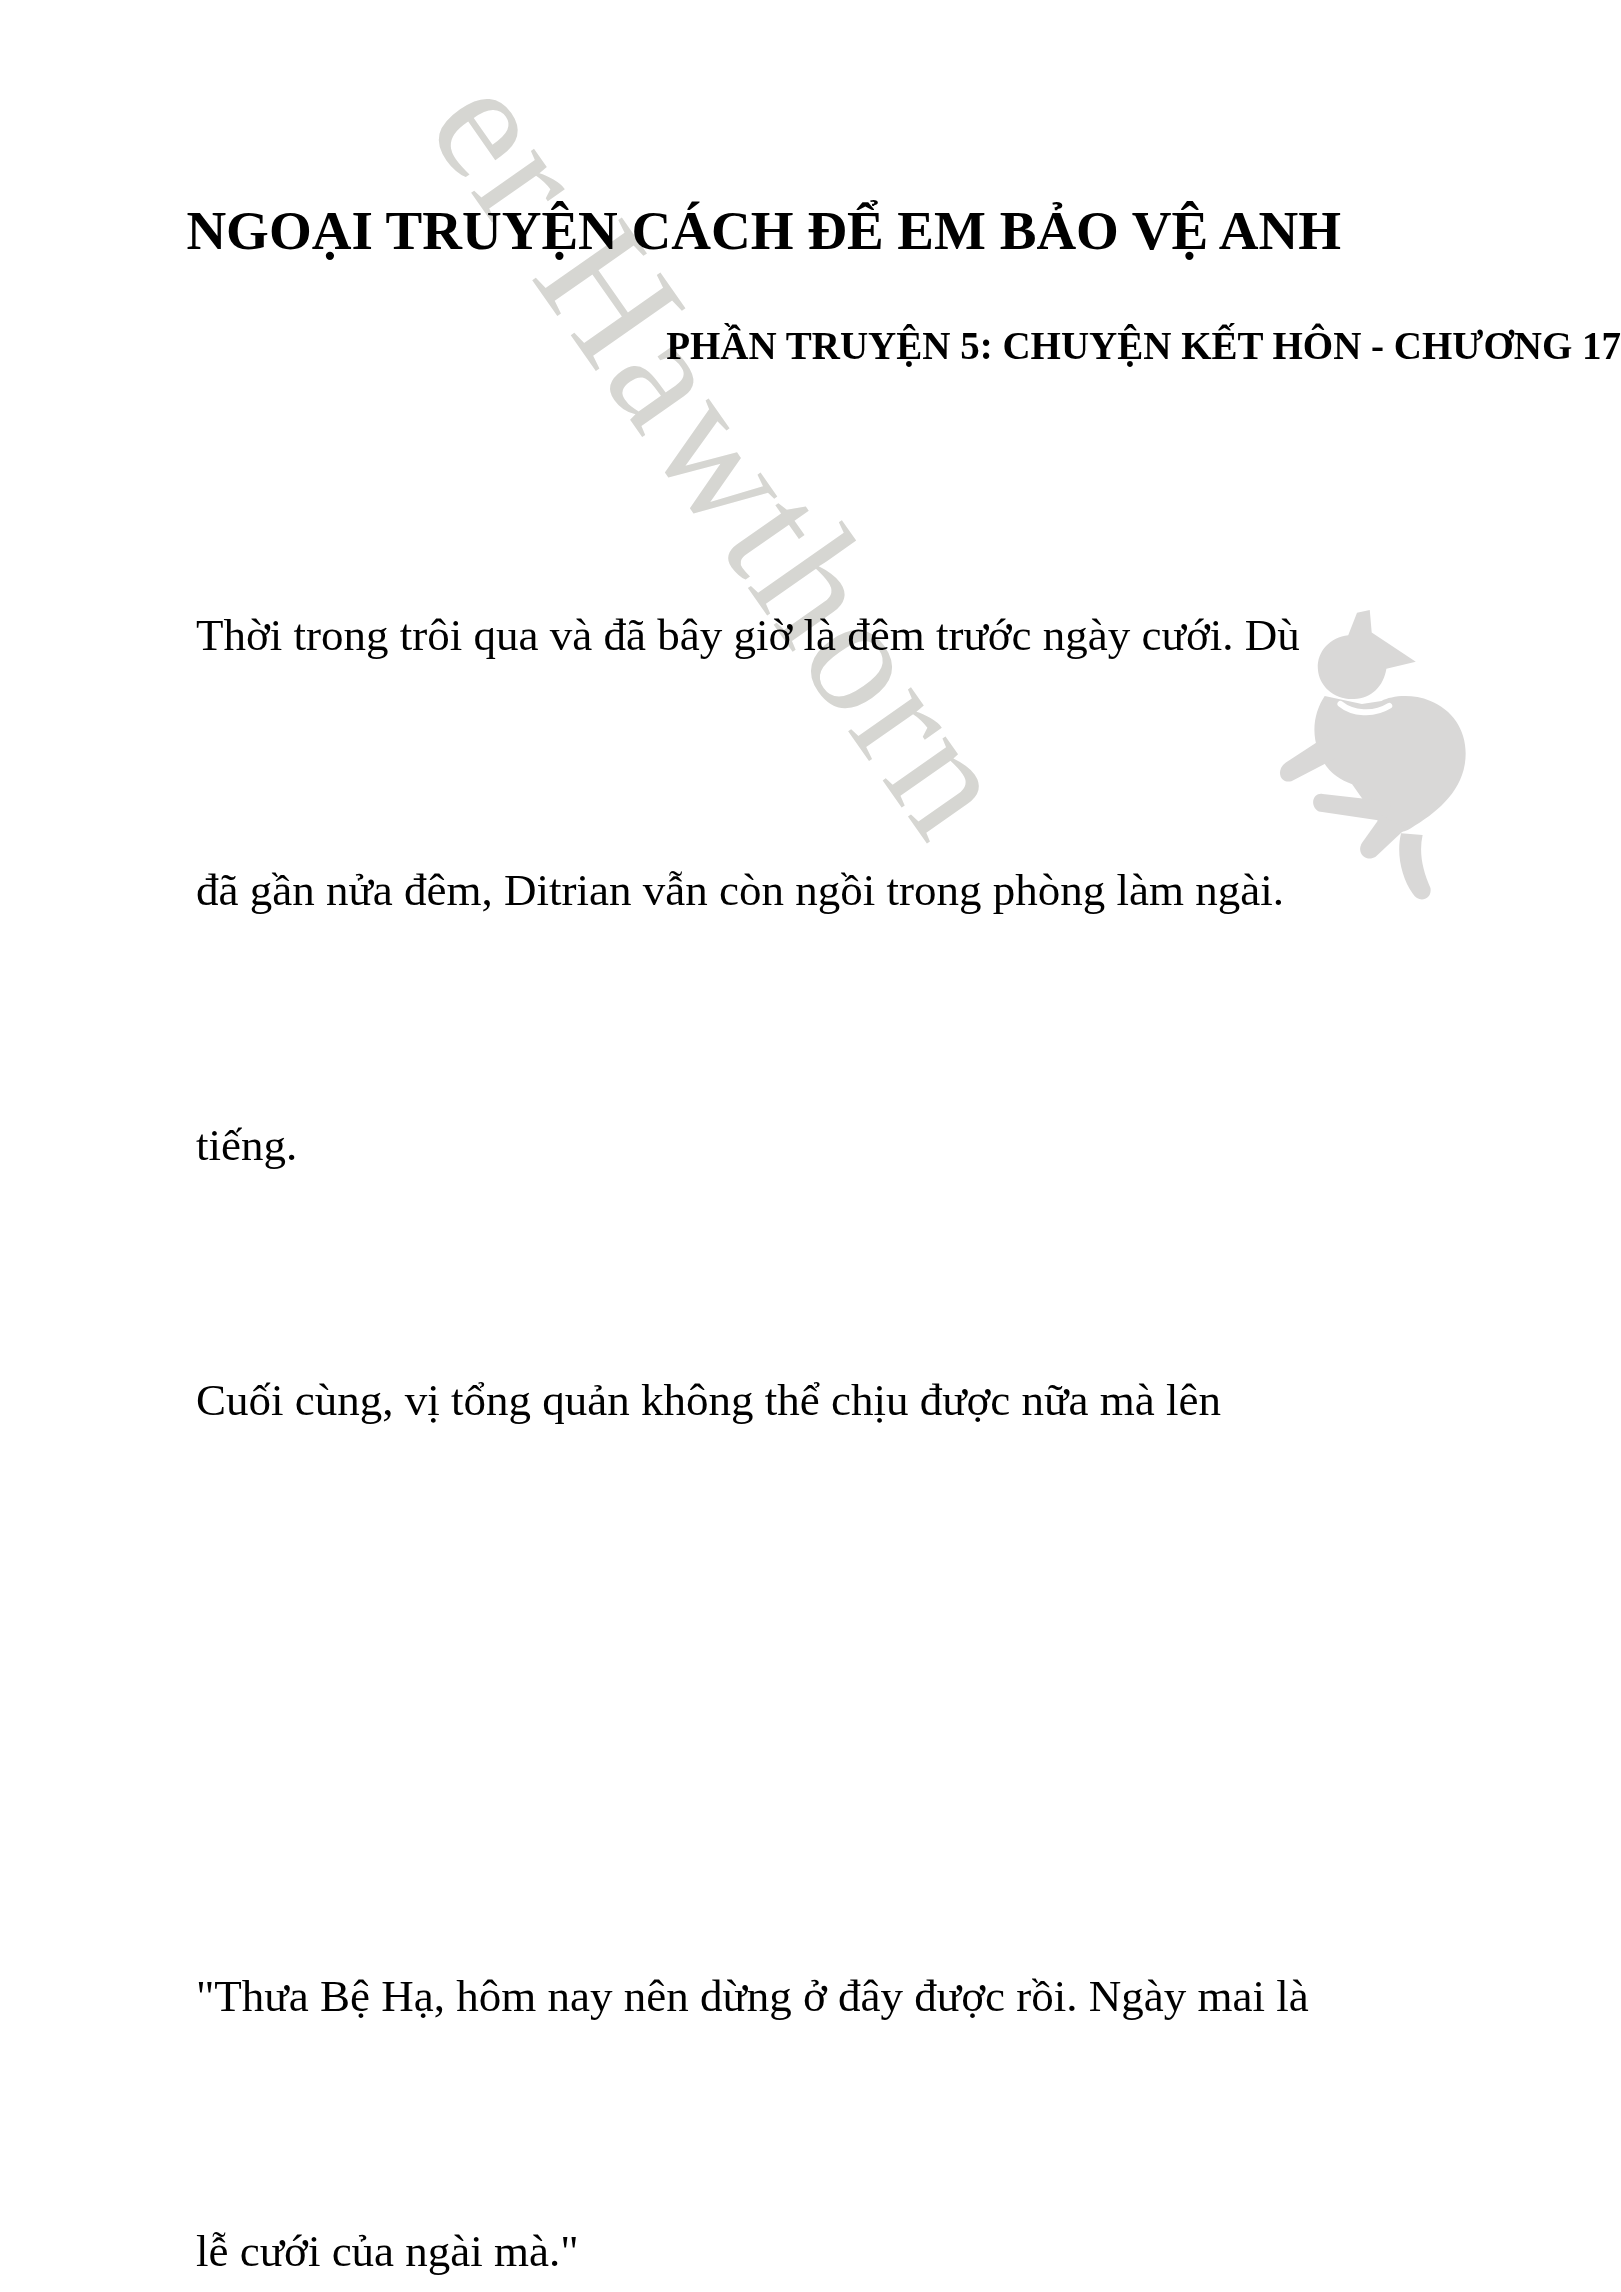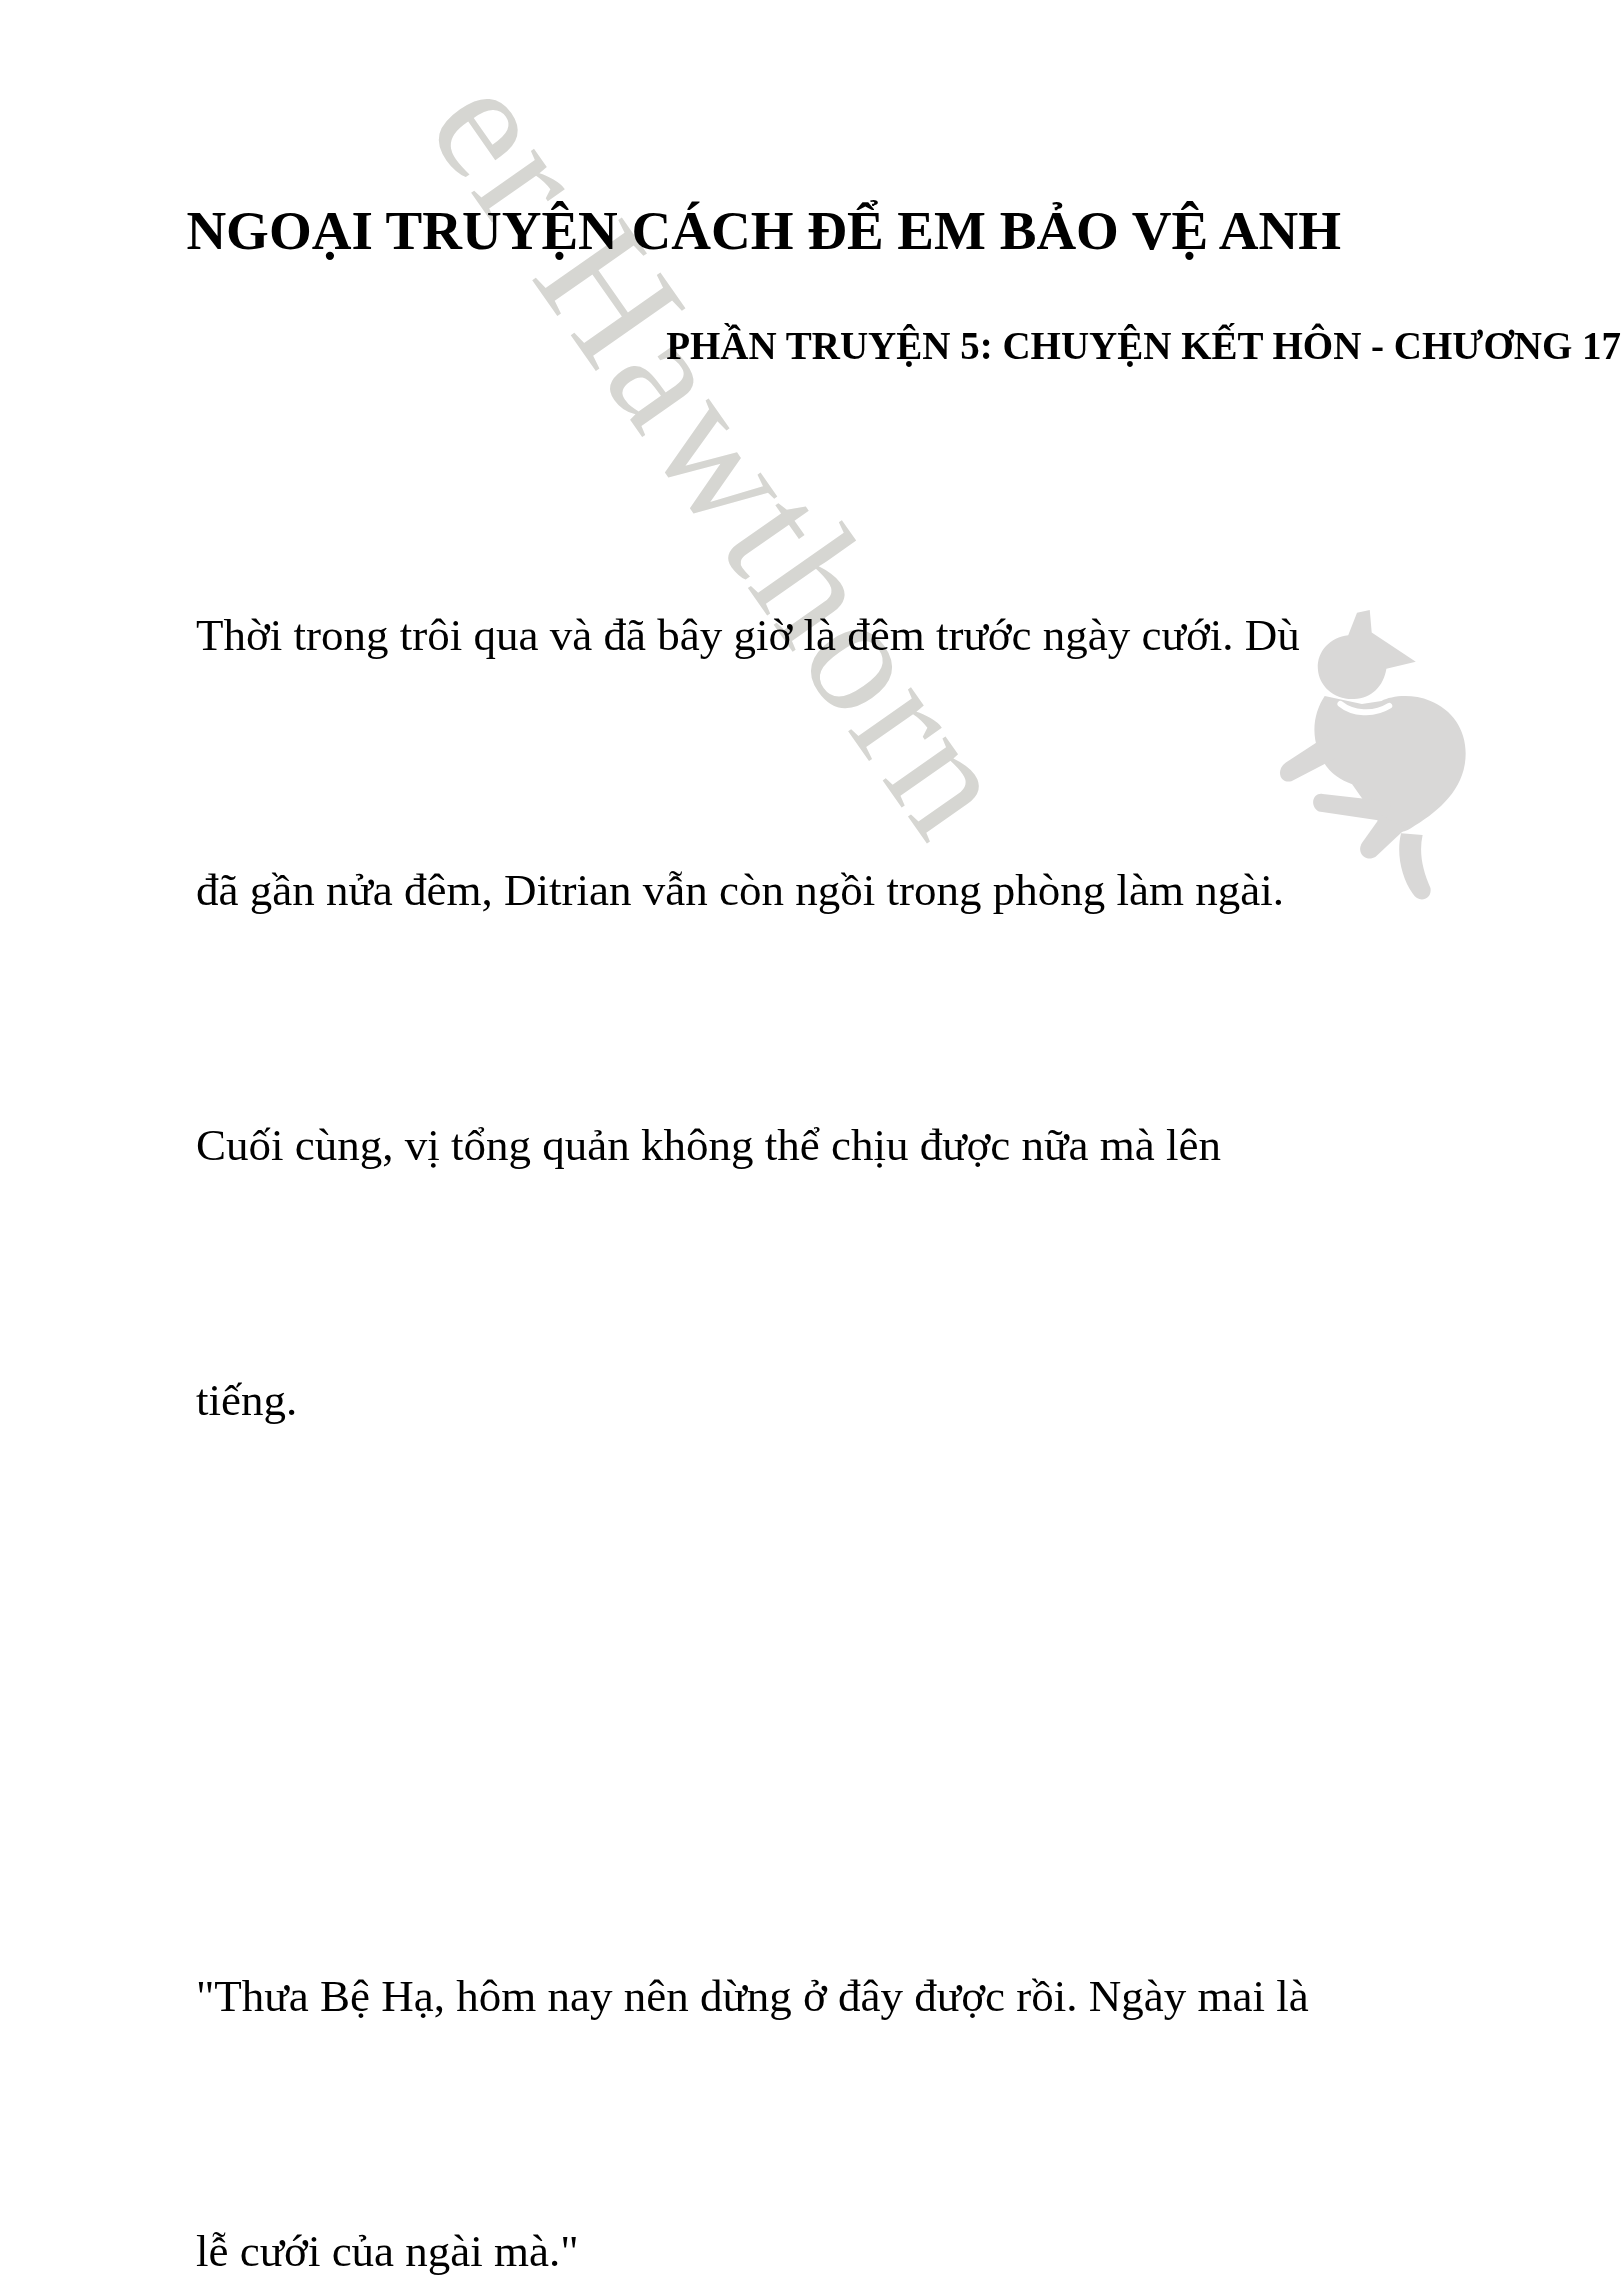--- a/index.html
+++ b/index.html
@@ -105,22 +105,22 @@
 </svg>
 
 <h1 class="title">NGOẠI TRUYỆN CÁCH ĐỂ EM BẢO VỆ ANH</h1>
 <h2 class="subtitle">PHẦN TRUYỆN 5: CHUYỆN KẾT HÔN - CHƯƠNG 17</h2>
 
 <div class="body-text">
 
   <p class="para" style="margin-bottom:171px;">
     <span class="line">Thời trong trôi qua và đã bây giờ là đêm trước ngày cưới. Dù</span>
     <span class="line">đã gần nửa đêm, Ditrian vẫn còn ngồi trong phòng làm ngài.</span>
+    <span class="line">tiếng.</span>
     <span class="line">Cuối cùng, vị tổng quản không thể chịu được nữa mà lên</span>
-    <span class="line">tiếng.</span>
   </p>
 
   <p class="para" style="margin-bottom:171px;">
     <span class="line">"Thưa Bệ Hạ, hôm nay nên dừng ở đây được rồi. Ngày mai là</span>
     <span class="line">lễ cưới của ngài mà."</span>
   </p>
 
 </div>
 
 

